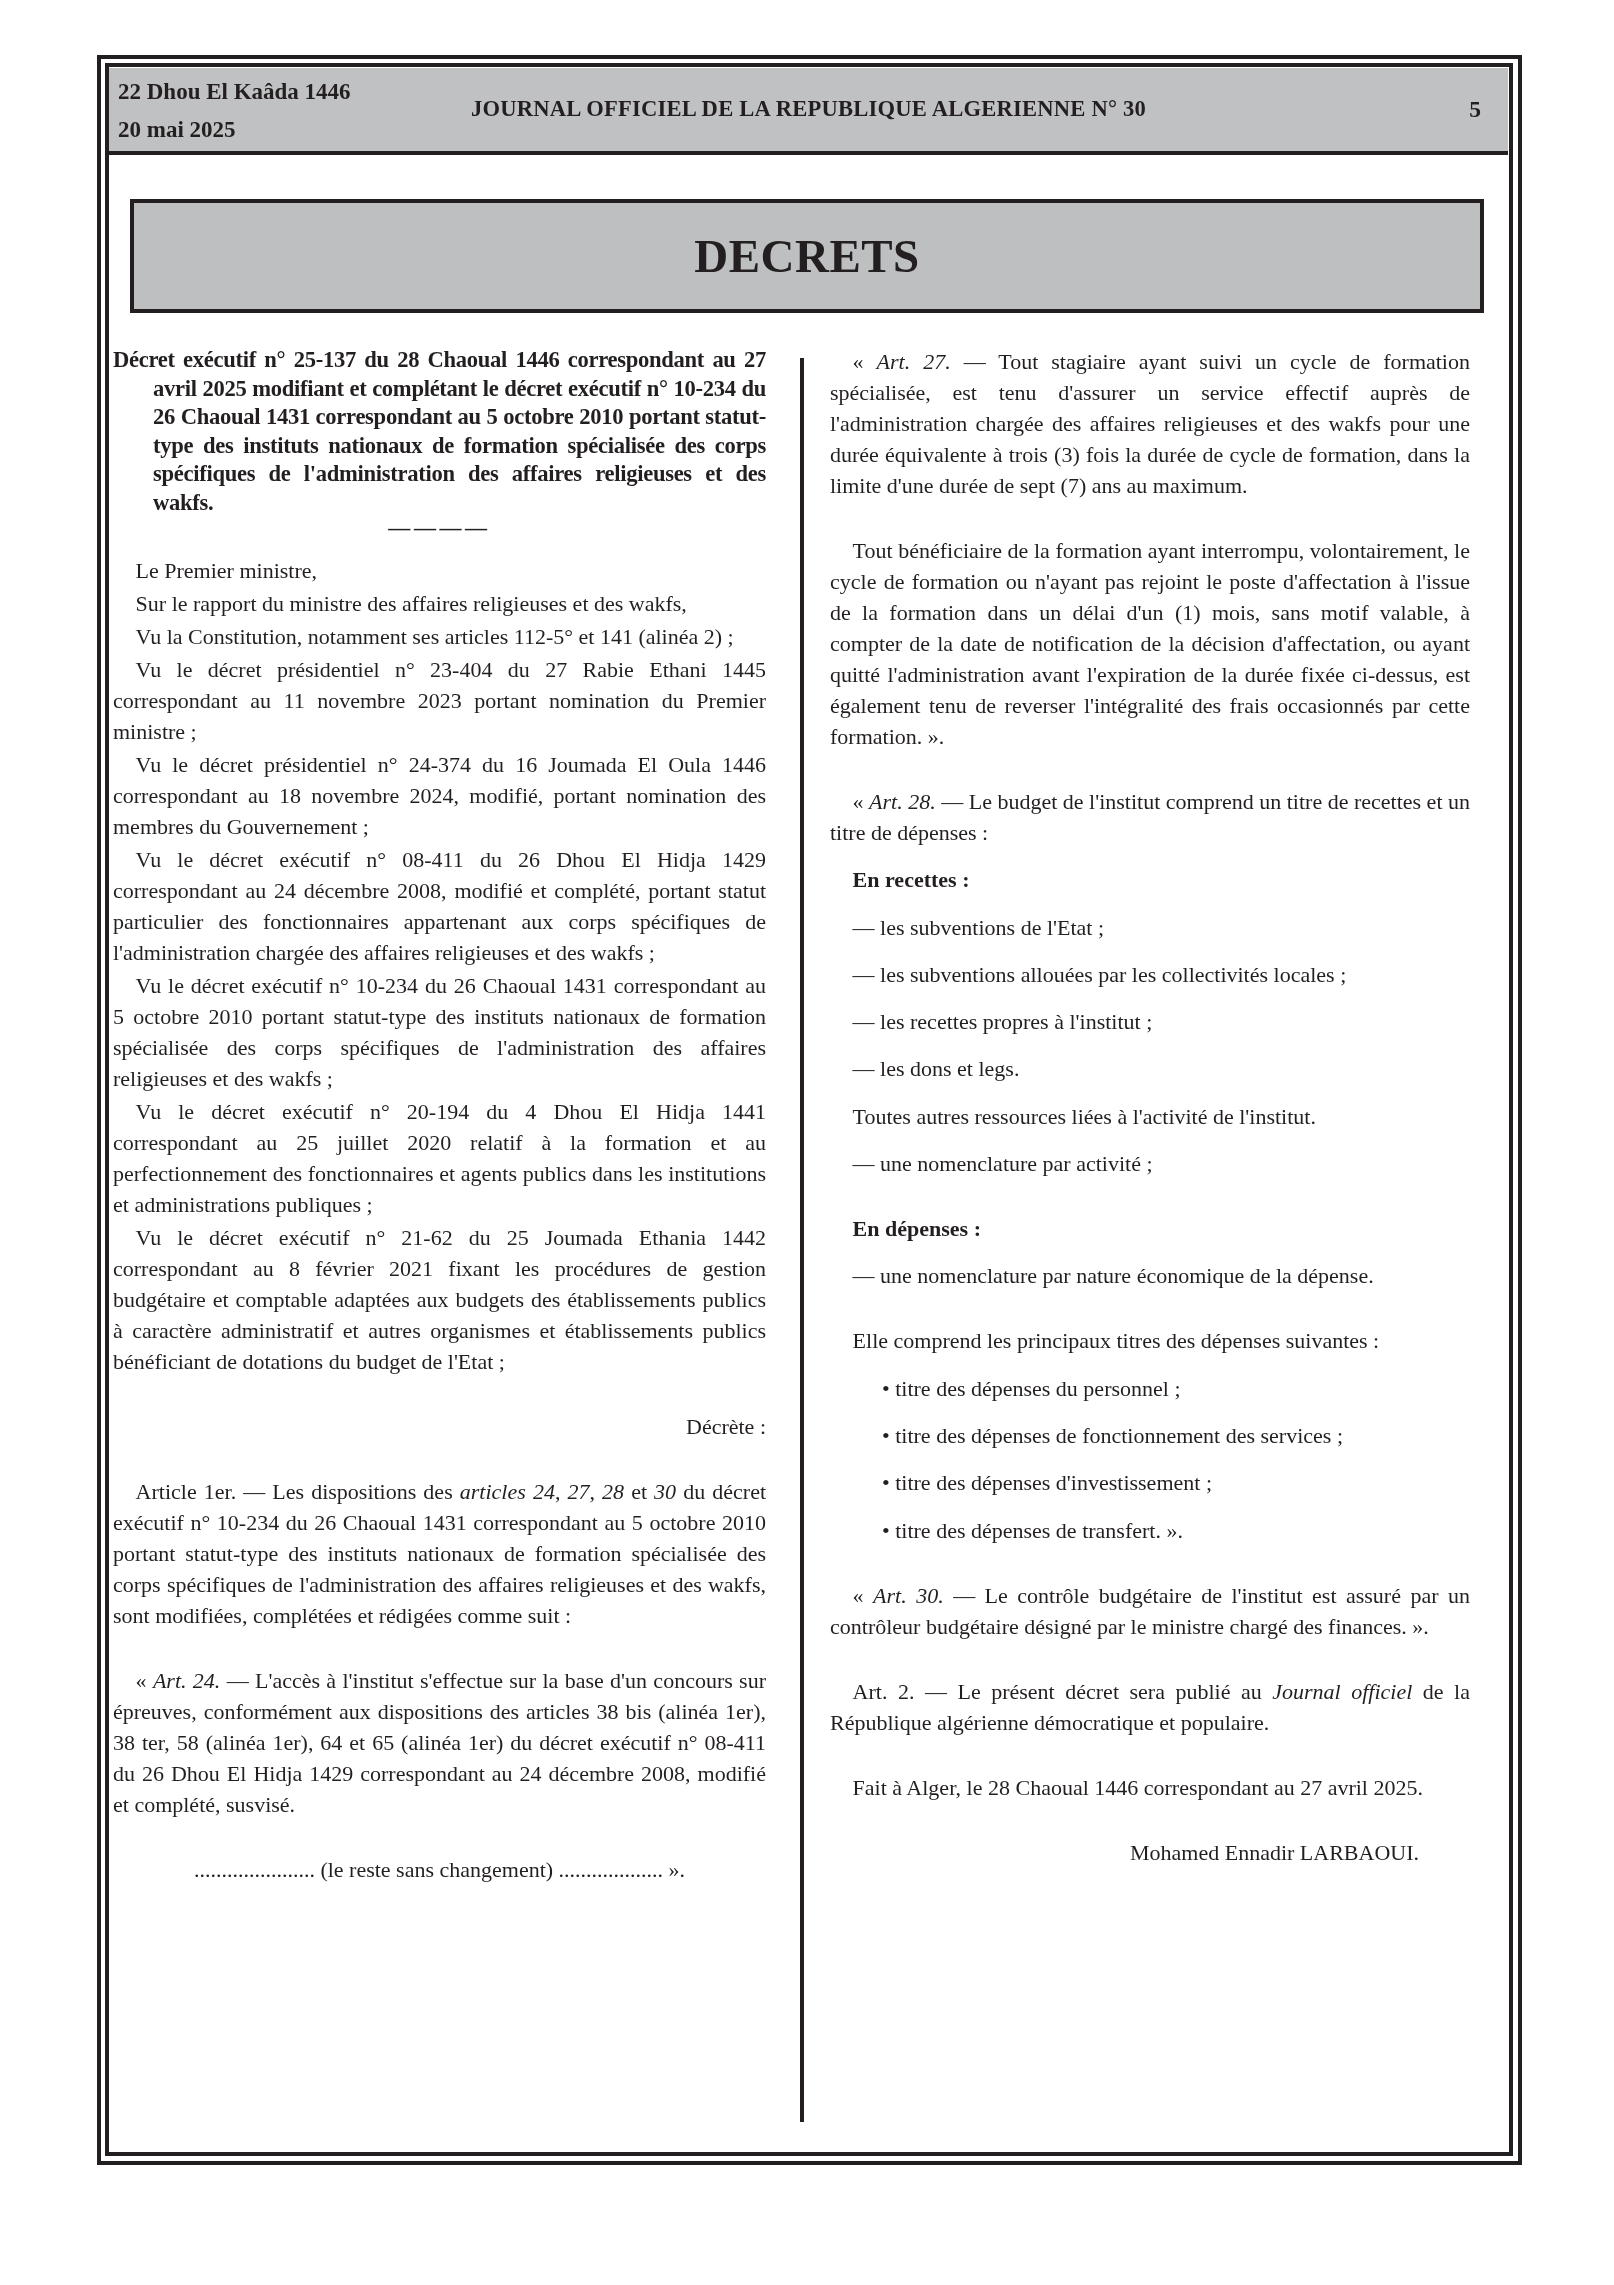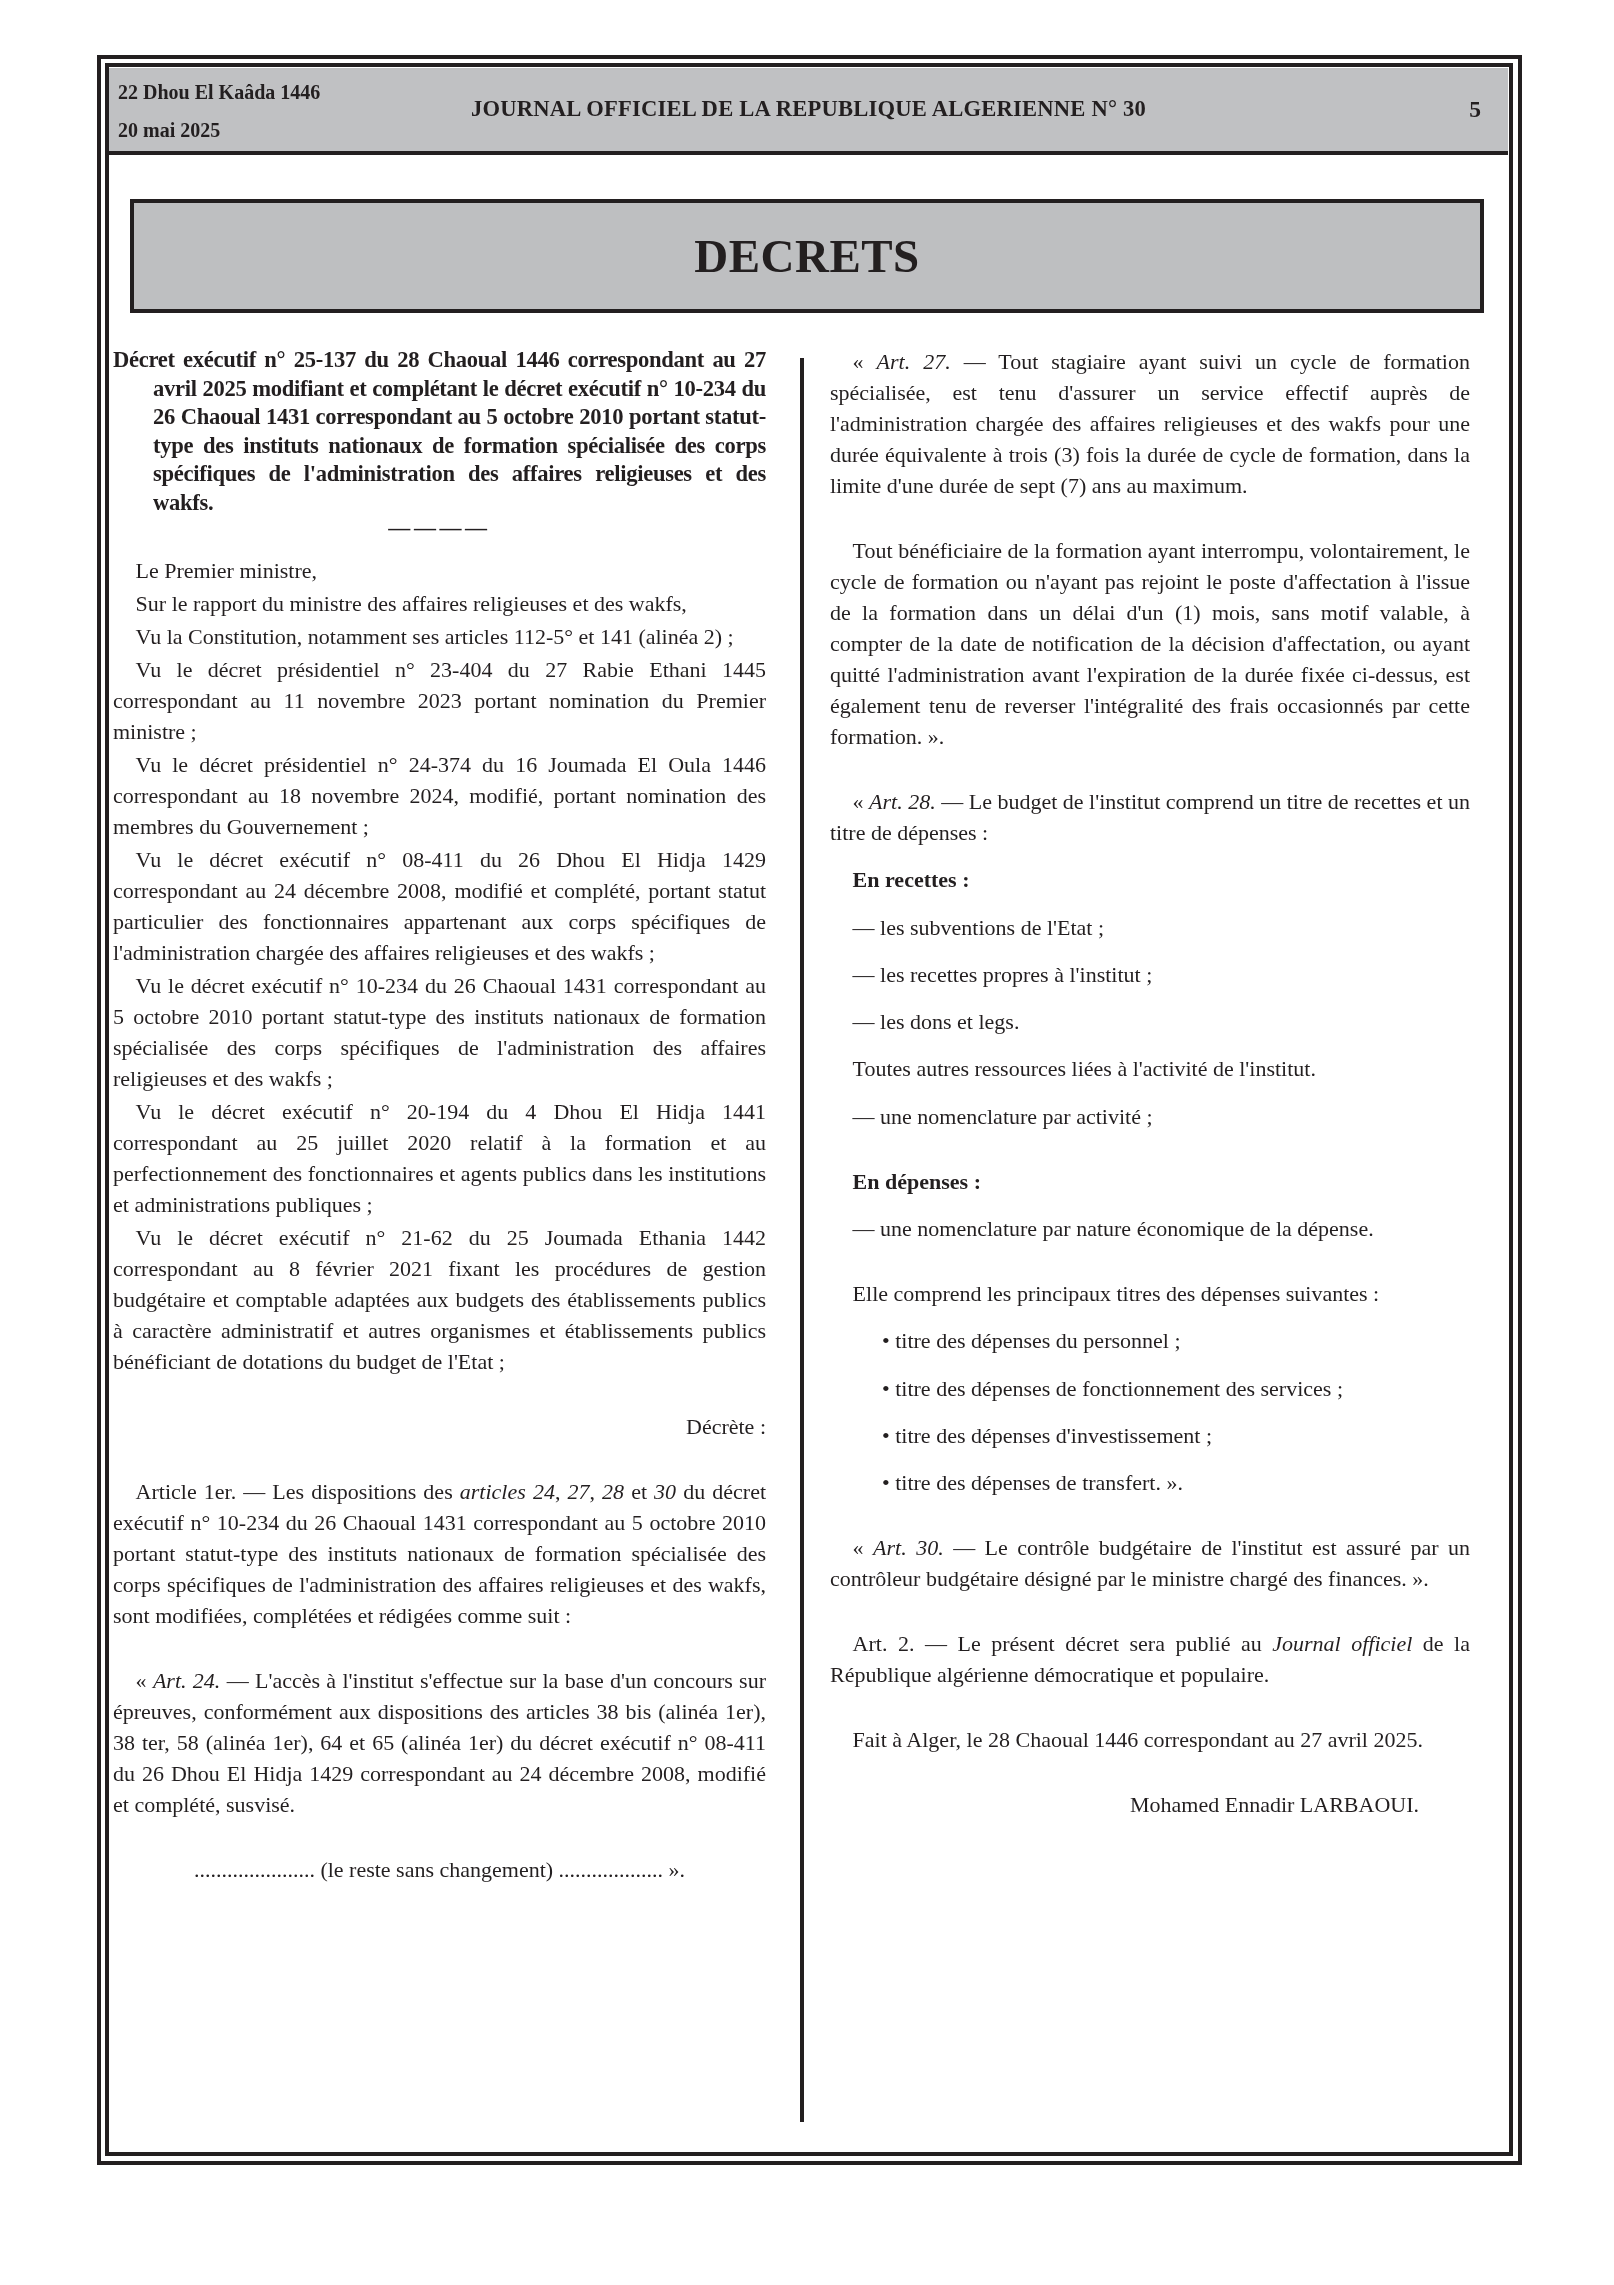--- a/index.html
+++ b/index.html
@@ -6,21 +6,21 @@
   body { width: 1615px; height: 2285px; position: relative; overflow: hidden;
          font-family: "Liberation Serif", "DejaVu Serif", serif; color: #231f20; }
 
   .frame-outer { position: absolute; left: 97px; top: 55px; width: 1425px; height: 2110px;
                  border: 4.5px solid #231f20; box-sizing: border-box; }
   .frame-inner { position: absolute; left: 105px; top: 63px; width: 1408px; height: 2093px;
                  border: 4.5px solid #231f20; box-sizing: border-box; }
 
   .header-band { position: absolute; left: 109px; top: 68px; width: 1399px; height: 83px;
                  background: #c0c1c3; border-bottom: 4.5px solid #231f20; box-sizing: content-box; }
-  .header-date { position: absolute; left: 9px; top: 4.5px; font-weight: bold; font-size: 20px; line-height: 38px; }
+  .header-date { position: absolute; left: 9px; top: 4.5px; font-weight: bold; font-size: 23px; line-height: 38px; }
   .header-title { position: absolute; left: 0; right: 0; top: 22px; text-align: center;
                   font-weight: bold; font-size: 22.6px; line-height: 38px; letter-spacing: 0.2px; }
   .header-page { position: absolute; right: 27px; top: 22px; font-weight: bold; font-size: 23.5px; line-height: 38px; }
 
   .section-box { position: absolute; left: 130px; top: 199px; width: 1354px; height: 114px;
                  background: #bebfc1; border: 4.5px solid #231f20; box-sizing: border-box;
                  display: flex; align-items: center; justify-content: center; }
   .section-title { font-weight: bold; font-size: 47px; letter-spacing: 0.5px; }
 
   .col { position: absolute; top: 346px; font-size: 22px; line-height: 31px; text-align: justify; }
@@ -88,20 +88,21 @@
 <div class="divider"></div>
 
 <div class="col col-right">
   <p class="ind"><span>« </span><span class="em">Art. 27.</span><span> — Tout stagiaire ayant suivi un cycle de formation spécialisée, est tenu d'assurer un service effectif auprès de l'administration chargée des affaires religieuses et des wakfs pour une durée équivalente à trois (3) fois la durée de cycle de formation, dans la limite d'une durée de sept (7) ans au maximum.</span></p>
   <p class="ind gap-l">Tout bénéficiaire de la formation ayant interrompu, volontairement, le cycle de formation ou n'ayant pas rejoint le poste d'affectation à l'issue de la formation dans un délai d'un (1) mois, sans motif valable, à compter de la date de notification de la décision d'affectation, ou ayant quitté l'administration avant l'expiration de la durée fixée ci-dessus, est également tenu de reverser l'intégralité des frais occasionnés par cette formation. ».</p>
 
   <p class="ind gap-l"><span>« </span><span class="em">Art. 28.</span><span> — Le budget de l'institut comprend un titre de recettes et un titre de dépenses :</span></p>
 
   <p class="sub bold gap-m">En recettes :</p>
   <p class="sub gap-m">— les subventions de l'Etat ;</p>
+  <p class="sub gap-m">— les subventions allouées par les collectivités locales ;</p>
   <p class="sub gap-m">— les recettes propres à l'institut ;</p>
   <p class="sub gap-m">— les dons et legs.</p>
   <p class="sub gap-m">Toutes autres ressources liées à l'activité de l'institut.</p>
 
   <p class="sub gap-m">— une nomenclature par activité ;</p>
   <p class="sub bold gap-l">En dépenses :</p>
   <p class="sub gap-m">— une nomenclature par nature économique de la dépense.</p>
 
   <p class="sub gap-l">Elle comprend les principaux titres des dépenses suivantes :</p>
   <p class="bullet gap-m">• titre des dépenses du personnel ;</p>

